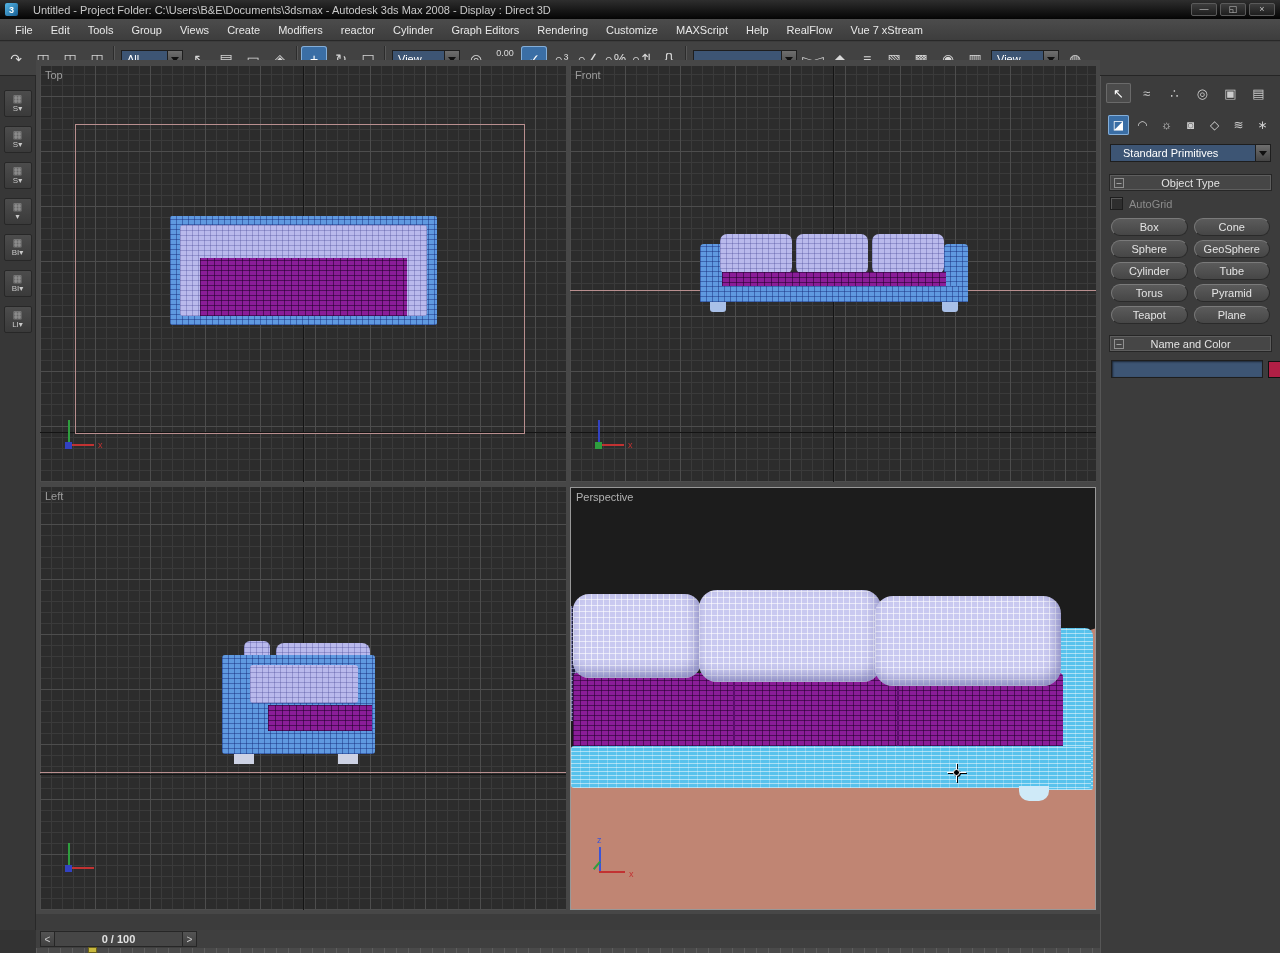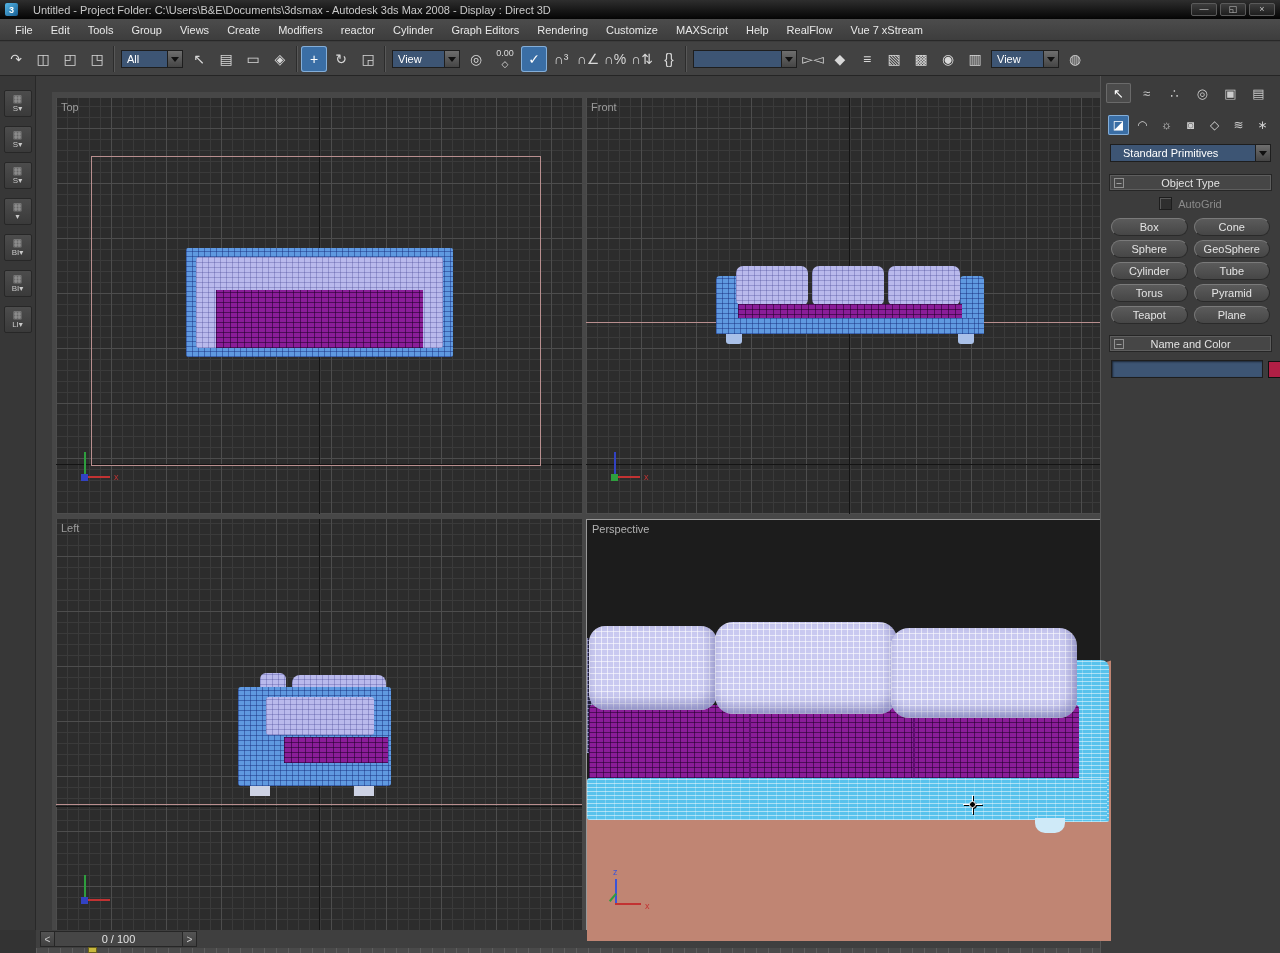--- a/index.html
+++ b/index.html
@@ -43,21 +43,21 @@
 
   
   .leftbar { position:absolute; top:76px; bottom:0; left:0; width:36px; background:#373737;
     border-right:1px solid #282828; display:flex; flex-direction:column; align-items:center; padding-top:14px; gap:9px; }
   .plugin-btn { width:28px; height:27px; background:linear-gradient(#4c4c4c,#3a3a3a); border:1px solid #272727;
     border-radius:2px; color:#c9c9c9; font-size:8px; line-height:1; display:flex; flex-direction:column;
     align-items:center; justify-content:center; gap:1px; }
   .plugin-btn .cube { font-size:10px; color:#9e9e9e; }
 
   
-  .viewports { position:absolute; left:36px; top:92px; width:1064px; height:854px; background:#474747;margin-left:16px; }
+  .viewports { position:absolute; left:36px; top:60px; width:1064px; height:854px; background:#474747; }
   .vp { position:absolute; overflow:hidden; background-color:#2c2c2c;
     background-image:
       repeating-linear-gradient(90deg,#4d4d4d 0 1px,transparent 1px 55px),
       repeating-linear-gradient(0deg,#4d4d4d 0 1px,transparent 1px 55px),
       repeating-linear-gradient(90deg,#3a3a3a 0 1px,transparent 1px 11px),
       repeating-linear-gradient(0deg,#3a3a3a 0 1px,transparent 1px 11px); }
   #vp-top   { left:4px;   top:6px;   width:526px; height:416px; }
   #vp-front { left:534px; top:6px;   width:526px; height:416px; }
   #vp-left  { left:4px;   top:427px; width:526px; height:423px; }
   #vp-persp { left:534px; top:427px; width:526px; height:423px; background:#1c1c1c; border:1px solid #989898; }
@@ -115,38 +115,38 @@
   .cp-sub-btn { width:21px; height:20px; color:#cfcfcf; font-size:12px; display:flex; align-items:center; justify-content:center; border-radius:2px; }
   .cp-sub-btn.active { background:#3a6ea5; box-shadow:inset 0 0 0 1px #84aed8; color:#fff; }
   .cp-dd { display:flex; height:18px; margin:2px 9px 13px; }
   .cp-dd .dd-field { flex:1; background:#3d5574; border:1px solid #1e1e1e; border-right:none; color:#fff; display:flex; align-items:center; padding:0 12px; }
   .cp-dd .dd-arrow { width:16px; background:linear-gradient(#6e6e6e,#454545); border:1px solid #1e1e1e; display:flex; align-items:center; justify-content:center; }
   .rollout { margin:0 9px; }
   .rollout-header { height:15px; background:#464646; border:1px solid #5e5e5e; outline:1px solid #262626;
     display:flex; align-items:center; justify-content:center; position:relative; color:#e2e2e2; margin-bottom:7px; }
   .rollout-minus { position:absolute; left:3px; top:2px; width:10px; height:10px; border:1px solid #909090;
     color:#d0d0d0; font-size:9px; line-height:8px; text-align:center; }
-  .autogrid { display:flex; align-items:center; justify-content:center; gap:6px; margin:3px 0 8px; color:#8b8b8b; }
+  .autogrid { display:flex; align-items:center; gap:6px; margin:3px 0 8px; color:#8b8b8b; }
   .checkbox { width:13px; height:13px; background:#2e2e2e; border:1px solid #1d1d1d; box-shadow:inset 1px 1px 0 #5a5a5a; }
   .obj-grid { display:grid; grid-template-columns:1fr 1fr; gap:4px 6px; padding:0 1px 12px; }
   .obj-btn { height:18px; background:linear-gradient(#5b5b5b,#464646); border:1px solid #2a2a2a;
     border-top-color:#7a7a7a; border-left-color:#7a7a7a; border-radius:9px; color:#e4e4e4;
     font:inherit; display:flex; align-items:center; justify-content:center; }
   .name-row { display:flex; gap:5px; align-items:center; margin:9px 1px; }
   .name-input { flex:1; height:18px; background:#3d5574; border:1px solid #1e1e1e;
     box-shadow:inset 1px 1px 2px rgba(0,0,0,.55); color:#fff; font:inherit; padding:0 4px; }
   .color-swatch { width:17px; height:17px; background:#b01f45; border:1px solid #101010; flex:none; }
 
   
   .bottombar { position:absolute; left:36px; right:180px; top:930px; height:23px; background:#3f3f3f; }
   .time-slider { position:absolute; left:4px; top:1px; display:flex; height:16px; }
   .ts-btn { width:15px; background:linear-gradient(#545454,#404040); border:1px solid #262626; color:#cccccc;
     font-size:10px; display:flex; align-items:center; justify-content:center; }
   .ts-field { width:127px; background:#464646; border:1px solid #262626; border-left:none; border-right:none;
-    color:#e2e2e2; display:flex; align-items:center; justify-content:center; }
+    color:#e2e2e2; display:flex; align-items:center; justify-content:center;font-weight:bold; }
   .trackbar { position:absolute; left:0; right:0; top:18px; height:5px; background:#4a4a4a;
     background-image:repeating-linear-gradient(90deg,#5e5e5e 0 1px,transparent 1px 12px); }
   .track-key { position:absolute; left:52px; top:17px; width:9px; height:6px; background:#c9b93d; border:1px solid #6b611c; z-index:2; }
   .corner-bl { position:absolute; left:0; right:1244px; top:930px; bottom:0; background:#333; }
 </style>
 </head>
 <body>
 
 <div class="screen">
 

